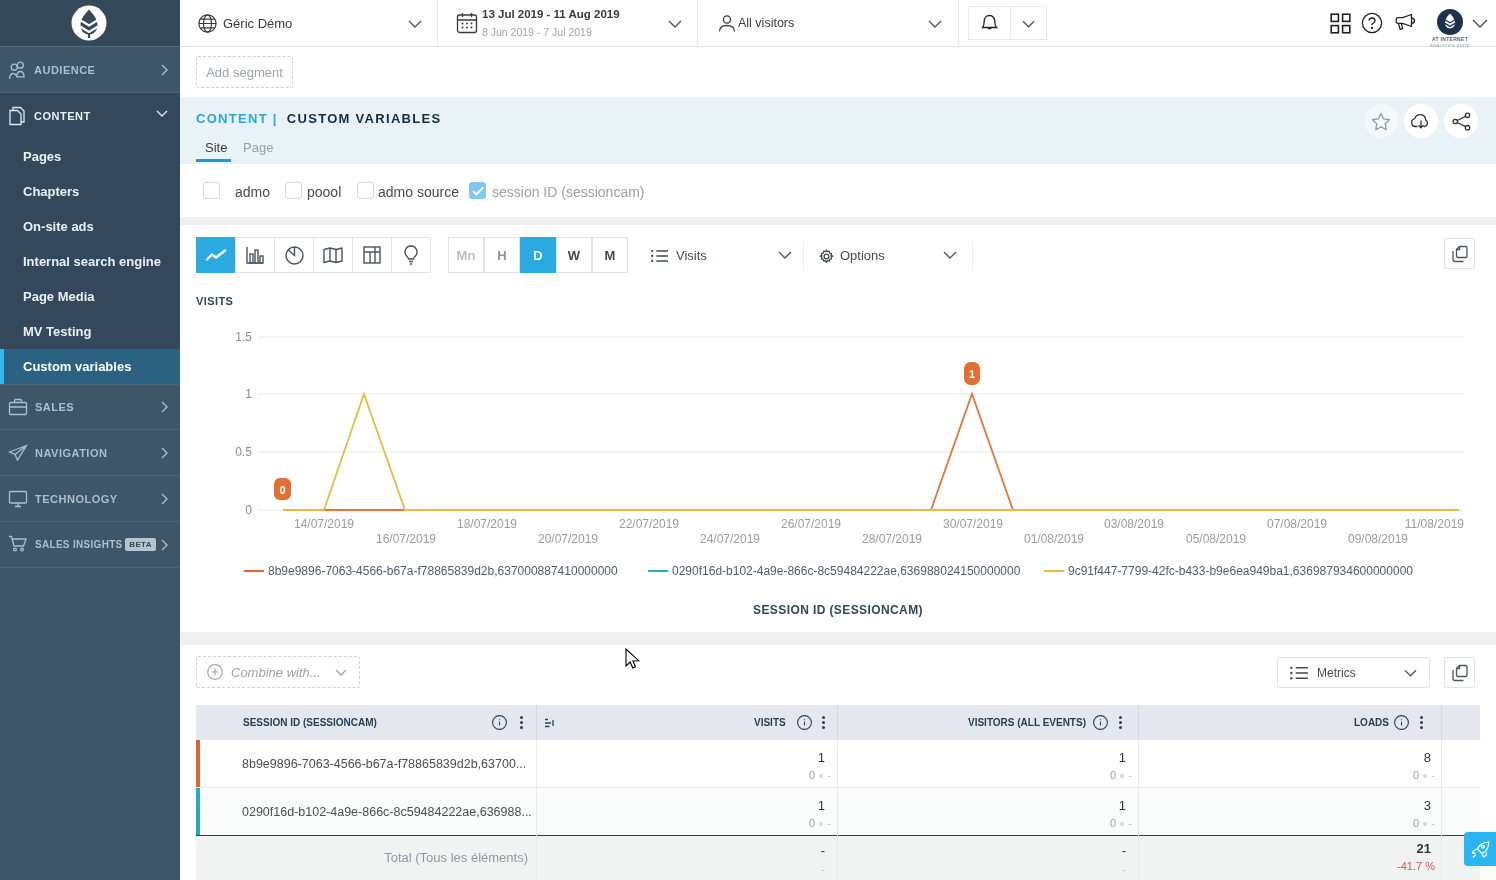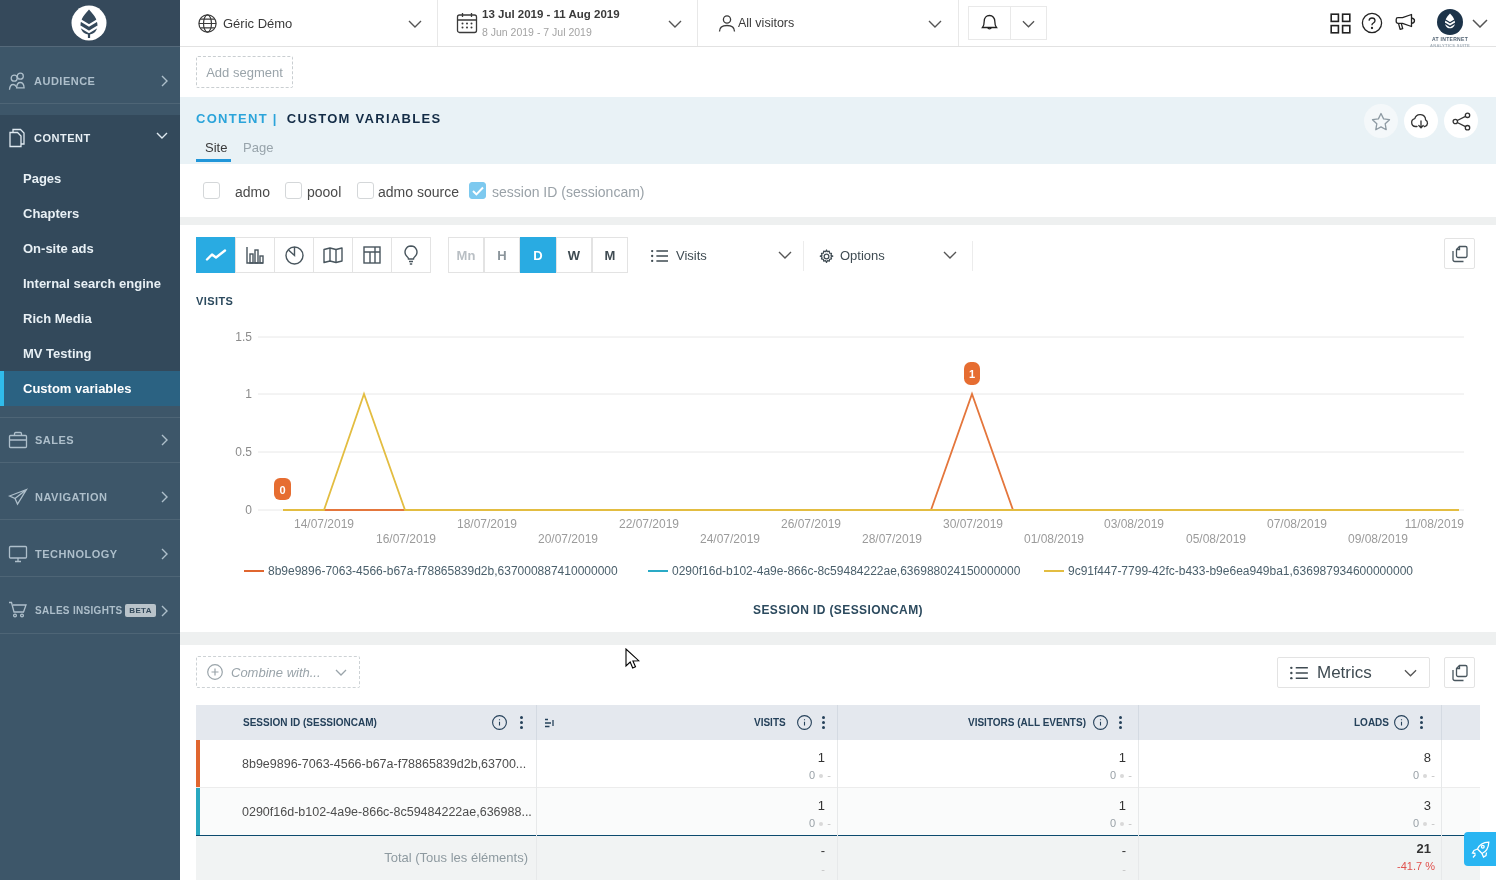--- a/index.html
+++ b/index.html
@@ -3,21 +3,21 @@
 <meta charset="utf-8">
 <style>
 * { margin:0; padding:0; box-sizing:border-box; }
 html,body { width:1496px; height:880px; overflow:hidden; }
 body { font-family:"Liberation Sans", sans-serif; background:#eef0f0; }
 #page { position:relative; width:1496px; height:880px; }
 
 
 #sidebar { position:absolute; left:0; top:0; width:180px; height:880px; background:#3d5669; }
 #sb-logo { position:absolute; left:0; top:0; width:180px; height:47px; background:#35495b; border-bottom:1px solid #55697a; }
-.sb-item { position:relative; height:46px; display:flex; align-items:center; padding-left:8px; border-bottom:1px solid rgba(255,255,255,0.09); color:#aebfcb;margin-top:11px; }
+.sb-item { position:relative; height:46px; display:flex; align-items:center; padding-left:8px; border-bottom:1px solid rgba(255,255,255,0.09); color:#aebfcb; }
 .sb-item .lbl { font-size:11px; font-weight:bold; letter-spacing:0.5px; margin-left:7px; white-space:nowrap; }
 .sb-item svg { flex:0 0 auto; }
 .sb-item .chev { position:absolute; right:12px; top:50%; margin-top:-6px; }
 #sb-content-group { background:#33495b; }
 .sb-sub { height:35px; display:flex; align-items:center; padding-left:23px; color:#e8f0f5; font-size:13px; font-weight:bold; }
 .sb-sub.sel { background:#2b6282; border-left:4px solid #30bbea; padding-left:19px; color:#fff; }
 .beta { background:#b9c3ca; color:#33495b; font-size:8px; font-weight:bold; border-radius:2px; padding:2px 4px; letter-spacing:0.4px;}
 
 
 #topbar { position:absolute; left:180px; top:0; width:1316px; height:47px; background:#fff; border-bottom:1px solid #e2e2e2; }
@@ -52,21 +52,21 @@
 .tbtn { position:absolute; top:12px; width:36px; height:36px; border:1px solid #e3e3e3; background:#fff; display:flex; align-items:center; justify-content:center; font-size:13px; font-weight:bold; color:#3f4b52; }
 .tbtn.dis { color:#b9bfc4; }
 .tbtn.active { background:#29abe2; color:#fff; border-color:#29abe2; }
 .ddsep { position:absolute; top:16px; width:1px; height:30px; background:#ececec; }
 #visits-lab { position:absolute; left:16px; top:70px; font-size:11px; font-weight:bold; letter-spacing:0.4px; color:#2c4a5e; }
 .sessionlab { position:absolute; left:0; width:1316px; top:378px; text-align:center; font-size:12px; font-weight:bold; letter-spacing:0.4px; color:#2c4a5e; }
 
 
 #botcard { position:absolute; left:180px; top:645px; width:1316px; height:235px; background:#fff; }
 #combine { position:absolute; left:16px; top:11px; width:164px; height:32px; border:1px dashed #cdd2d5; border-radius:2px; color:#9aa4aa; font-size:13px; display:flex; align-items:center; padding-left:10px;font-style:italic; }
-#metricsdd { position:absolute; left:1097px; top:12px; width:153px; height:31px; border:1px solid #e3e3e3; border-radius:2px; display:flex; align-items:center; font-size:17px; color:#3f4b52; }
+#metricsdd { position:absolute; left:1097px; top:12px; width:153px; height:31px; border:1px solid #e3e3e3; border-radius:2px; display:flex; align-items:center; font-size:12px; color:#3f4b52; }
 .exportbtn { position:absolute; width:31px; height:31px; border:1px solid #e3e3e3; border-radius:2px; background:#fff; display:flex; align-items:center; justify-content:center; }
 
 
 #tbl { position:absolute; left:16px; top:60px; width:1284px; }
 #thead { position:relative; height:35px; background:#e4e8ee; }
 .th { position:absolute; top:0; height:35px; display:flex; align-items:center; font-size:10px; font-weight:bold; color:#25415a; letter-spacing:0px; }
 .trow { position:relative; height:48px; background:#fff; }
 .trow.alt { background:#fafbfb; }
 .trow .bar { position:absolute; left:0; top:0; width:4px; height:100%; }
 .tcell-name { position:absolute; left:46px; top:17px; font-size:12.5px; color:#4d4d4d; }
@@ -112,21 +112,21 @@
           </svg>
           <span class="lbl">CONTENT</span>
           <svg class="chev" width="12" height="8" viewBox="0 0 12 8" fill="none" stroke="#dfe9f0" stroke-width="1.4">
               <path d="M1 1l5 5 5-5"></path>
             </svg>
         </div>
         <div class="sb-sub">Pages</div>
         <div class="sb-sub">Chapters</div>
         <div class="sb-sub">On-site ads</div>
         <div class="sb-sub">Internal search engine</div>
-        <div class="sb-sub">Rich Media</div>
+        <div class="sb-sub">Page Media</div>
         <div class="sb-sub">MV Testing</div>
         <div class="sb-sub sel">Custom variables</div>
       </div>
       <div class="sb-item" id="it-sales" style="border-top:1px solid rgba(255,255,255,0.09);">
         <svg width="20" height="18" viewBox="0 0 20 18" fill="none" stroke="#aebfcb" stroke-width="1.3">
           <rect x="1.5" y="4.5" width="17" height="12" rx="1"></rect>
           <path d="M6.5 4.5V2.8c0-.7.5-1.3 1.2-1.3h4.6c.7 0 1.2.6 1.2 1.3v1.7M1.5 9h17"></path>
         </svg>
         <span class="lbl">SALES</span>
         <svg class="chev" width="7" height="12" viewBox="0 0 7 12" fill="none" stroke="#aebfcb" stroke-width="1.4">

